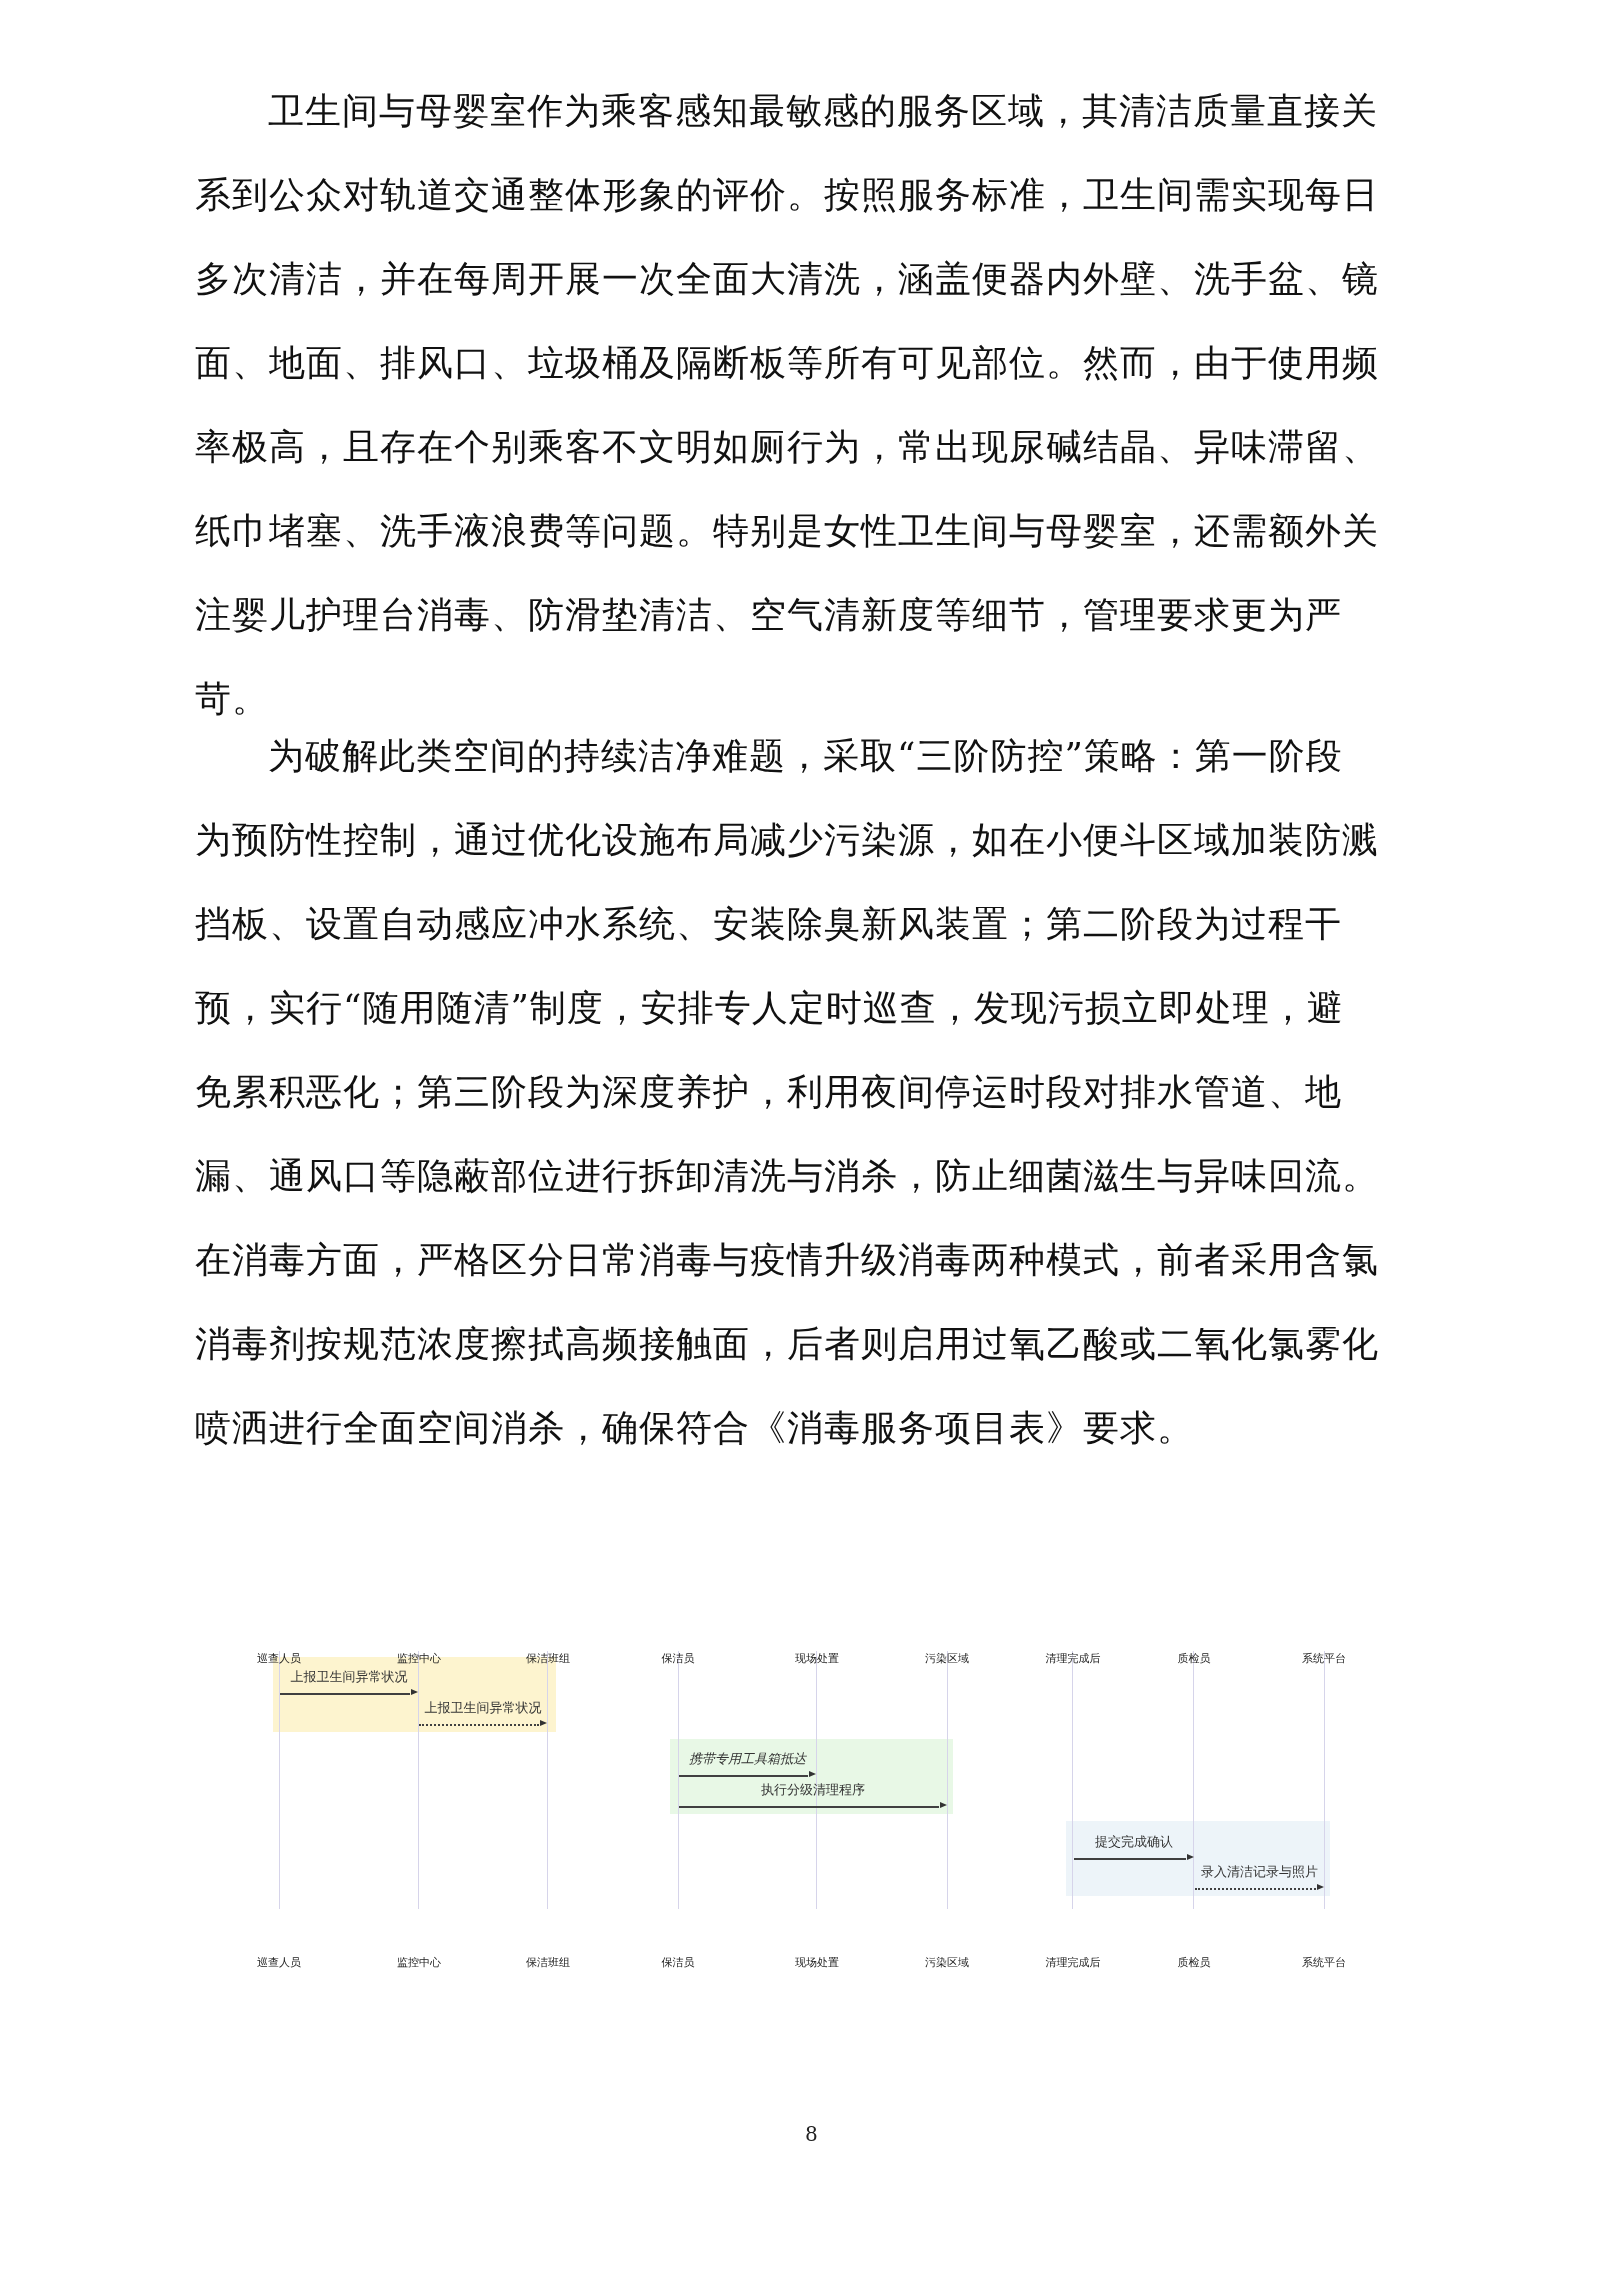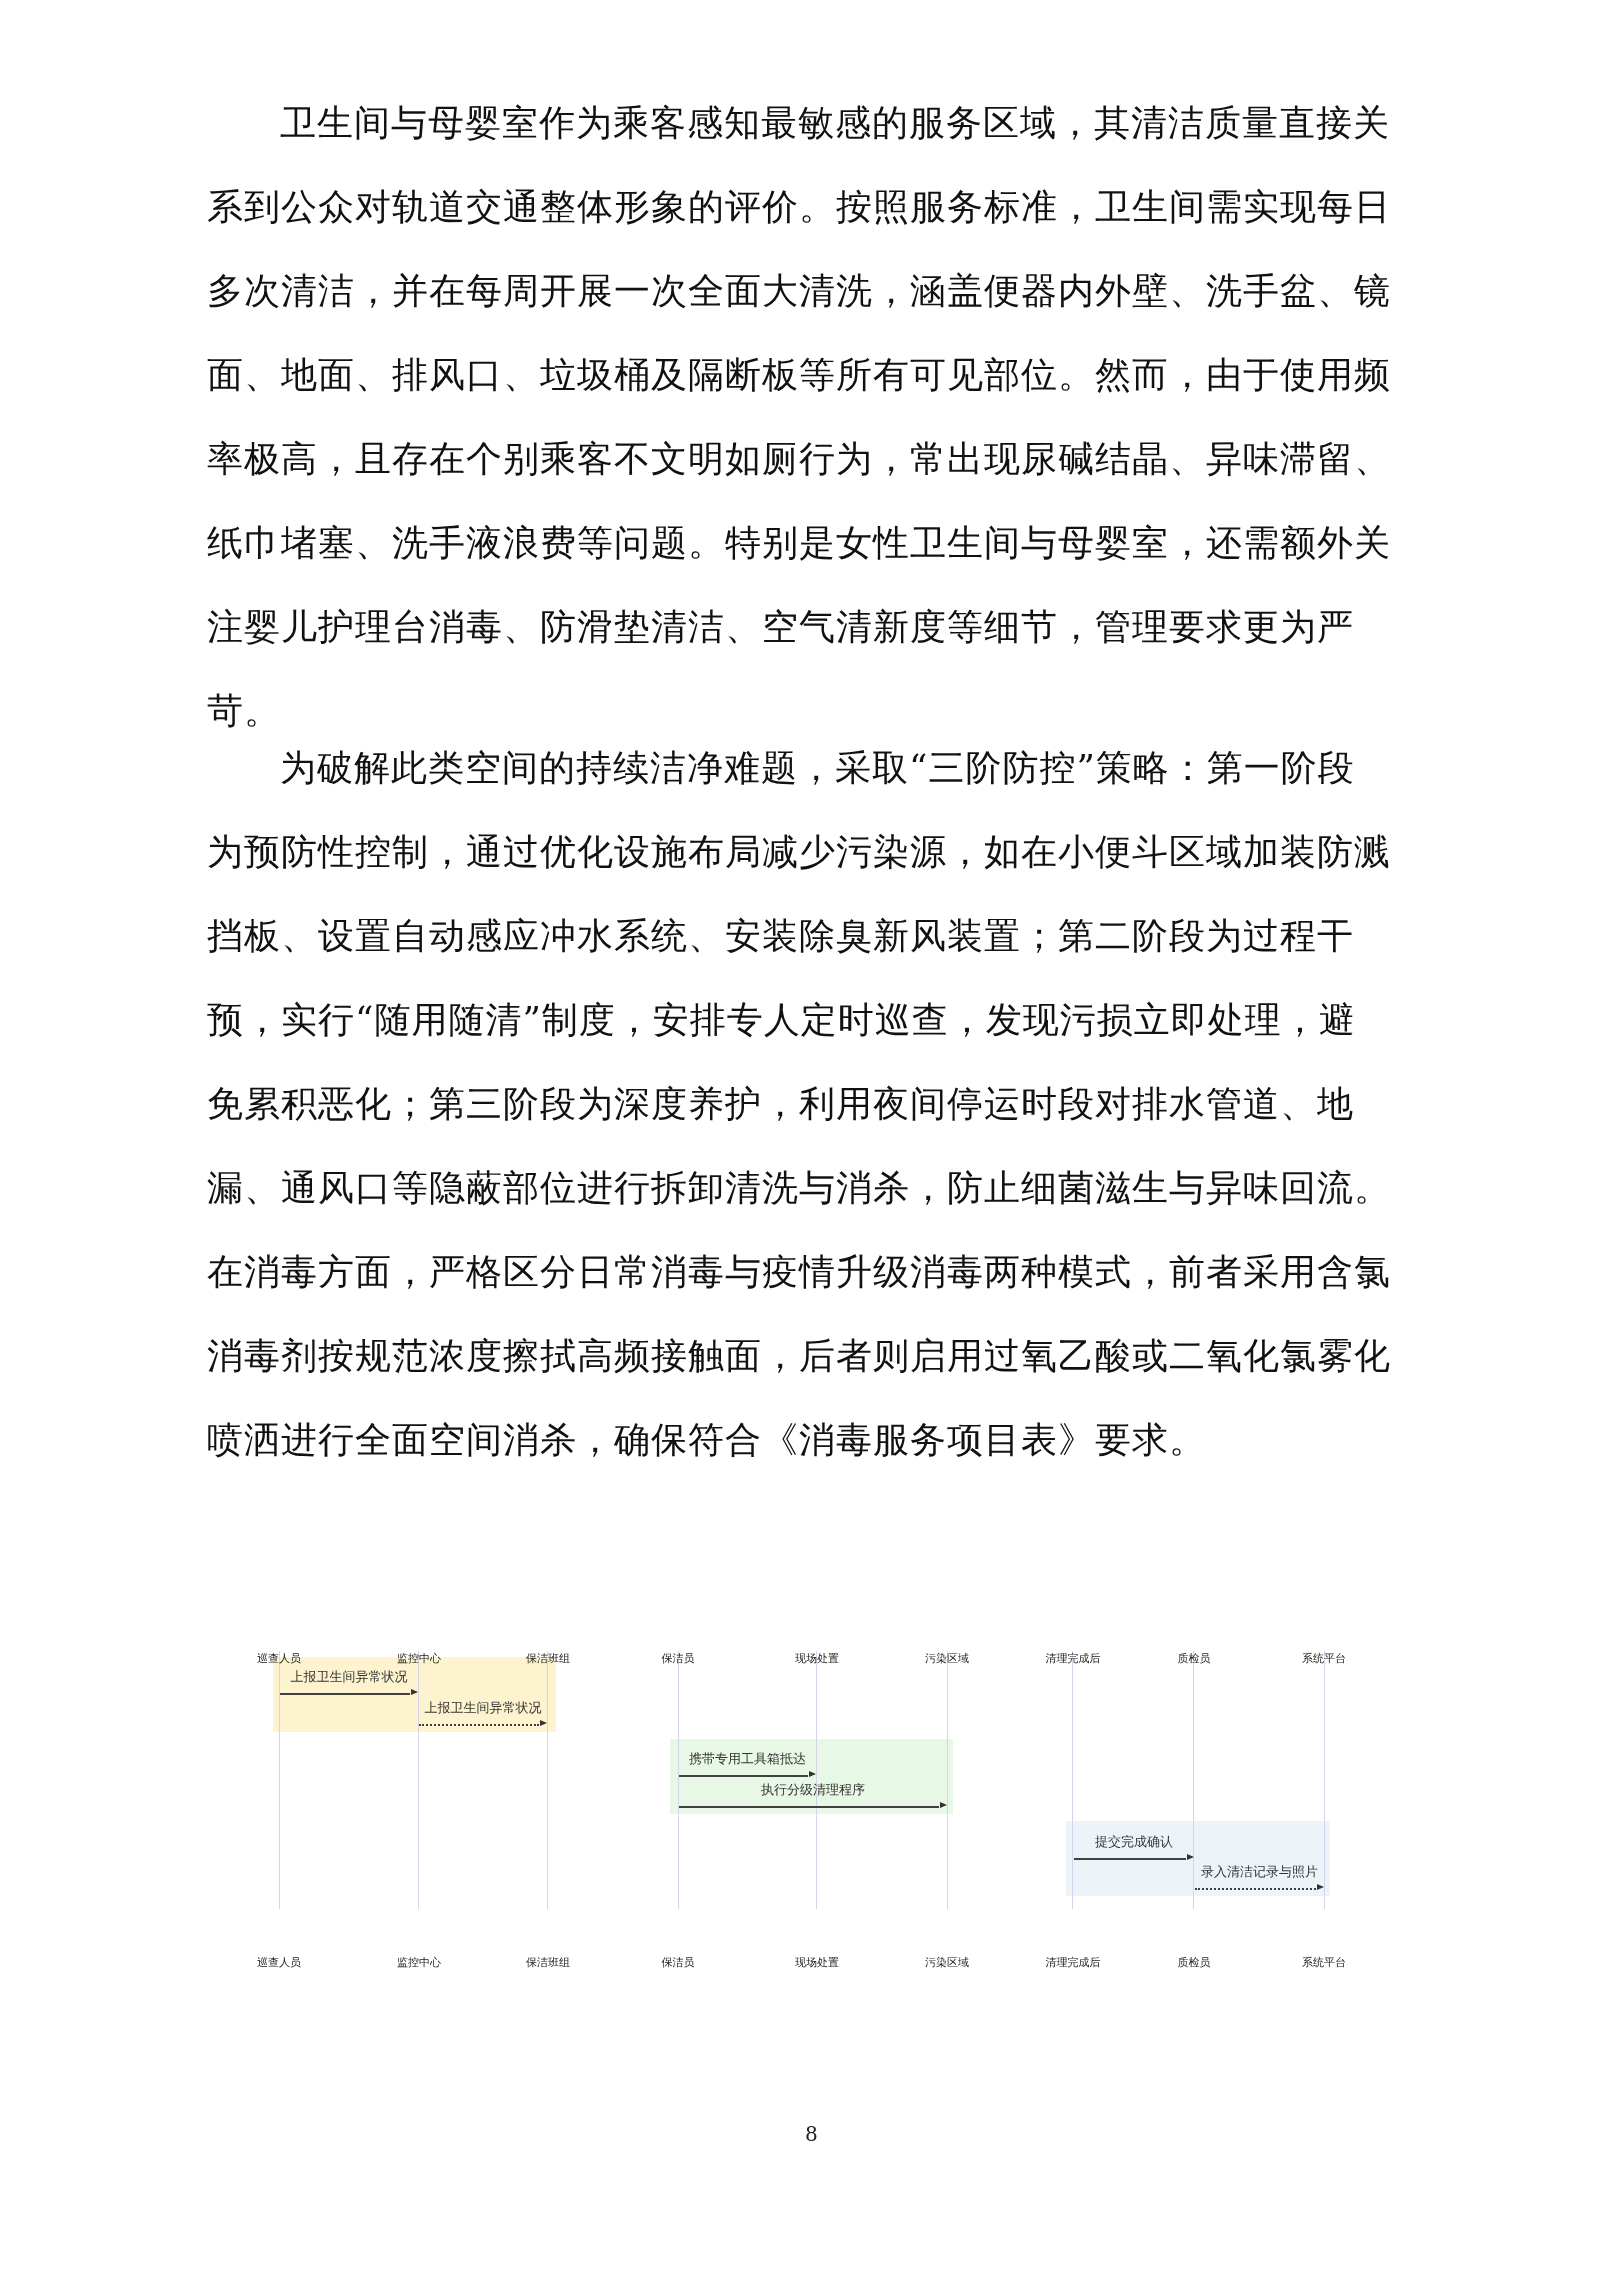--- a/index.html
+++ b/index.html
@@ -1,19 +1,19 @@
 <!DOCTYPE html>
 <html style="font-size:10.5px"><head>
 <meta charset="utf-8">
 <style>
   html, body { margin: 0; padding: 0; background: #ffffff; }
   body { width: 1623px; height: 2295px; position: relative; overflow: hidden;
          font-family: "DejaVu Serif", "Liberation Serif", serif; color: #111; }
   .para { position: absolute; left: 191px; width: 1243px; font-size: 36px;
-          line-height: 84px; letter-spacing: 1px; text-align: justify; margin: 16px; }
+          line-height: 84px; letter-spacing: 1px; text-align: justify; margin: 4px; }
   .para .ln { display: block; white-space: nowrap; height: 84px; }
   .para .ln.first { padding-left: 73px; }
   #p1 { top: 65px; }
   #p2 { top: 710px; }
   .diagram { position: absolute; left: 236px; top: 1597px; width: 1178px; height: 366px; }
   .actor { position: absolute; font-family: "DejaVu Sans", "Liberation Sans", sans-serif;
            font-size: 11px; color: #222; transform: translateX(-50%); white-space: nowrap; margin-top: 28px; }
   .lifeline { position: absolute; width: 1.3px; background: #d6d4ea; }
   .block { position: absolute; }
   .msg { position: absolute; height: 0; }
@@ -95,21 +95,21 @@
   </div>
   <div class="msg dotted" style="left:183px; width:128px; top:128px;">
     <div class="line"></div>
     <div class="head"></div>
     <div class="label">上报卫生间异常状况</div>
   </div>
 
   <div class="msg" style="left:443px; width:137px; top:179px;">
     <div class="line"></div>
     <div class="head"></div>
-    <div class="label" style="left:0; right:auto; width:137px;">携带专用工具箱抵达</div>
+    <div class="label" style="left:0; right:auto; width:137px;font-style:italic;">携带专用工具箱抵达</div>
   </div>
   <div class="msg" style="left:443px; width:268px; top:210px;">
     <div class="line"></div>
     <div class="head"></div>
     <div class="label">执行分级清理程序</div>
   </div>
 
   <div class="msg" style="left:838px; width:120px; top:262px;">
     <div class="line"></div>
     <div class="head"></div>

